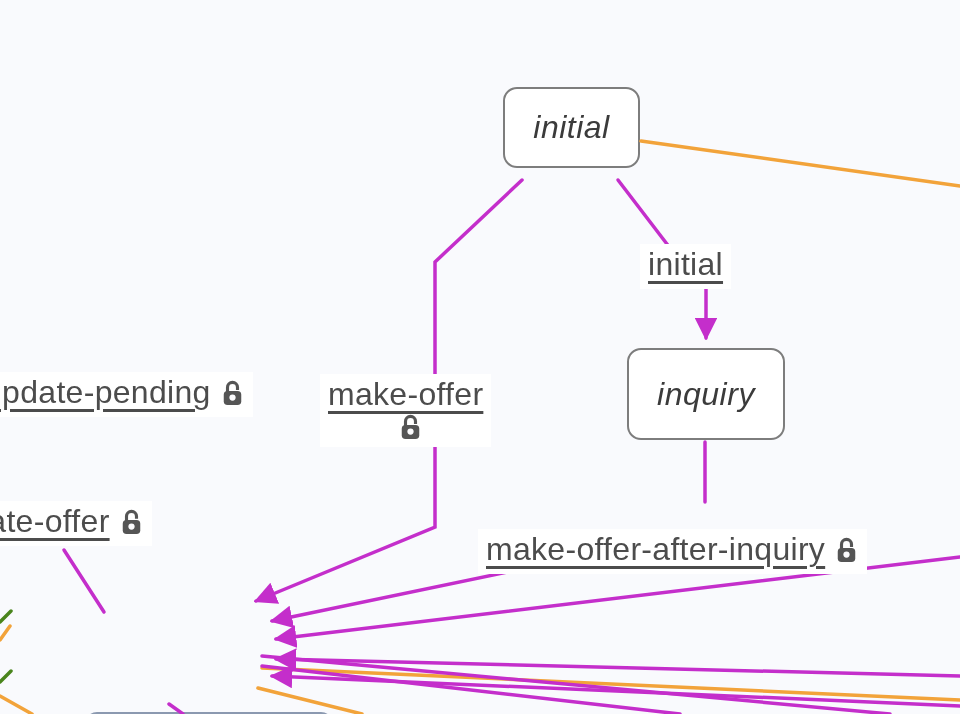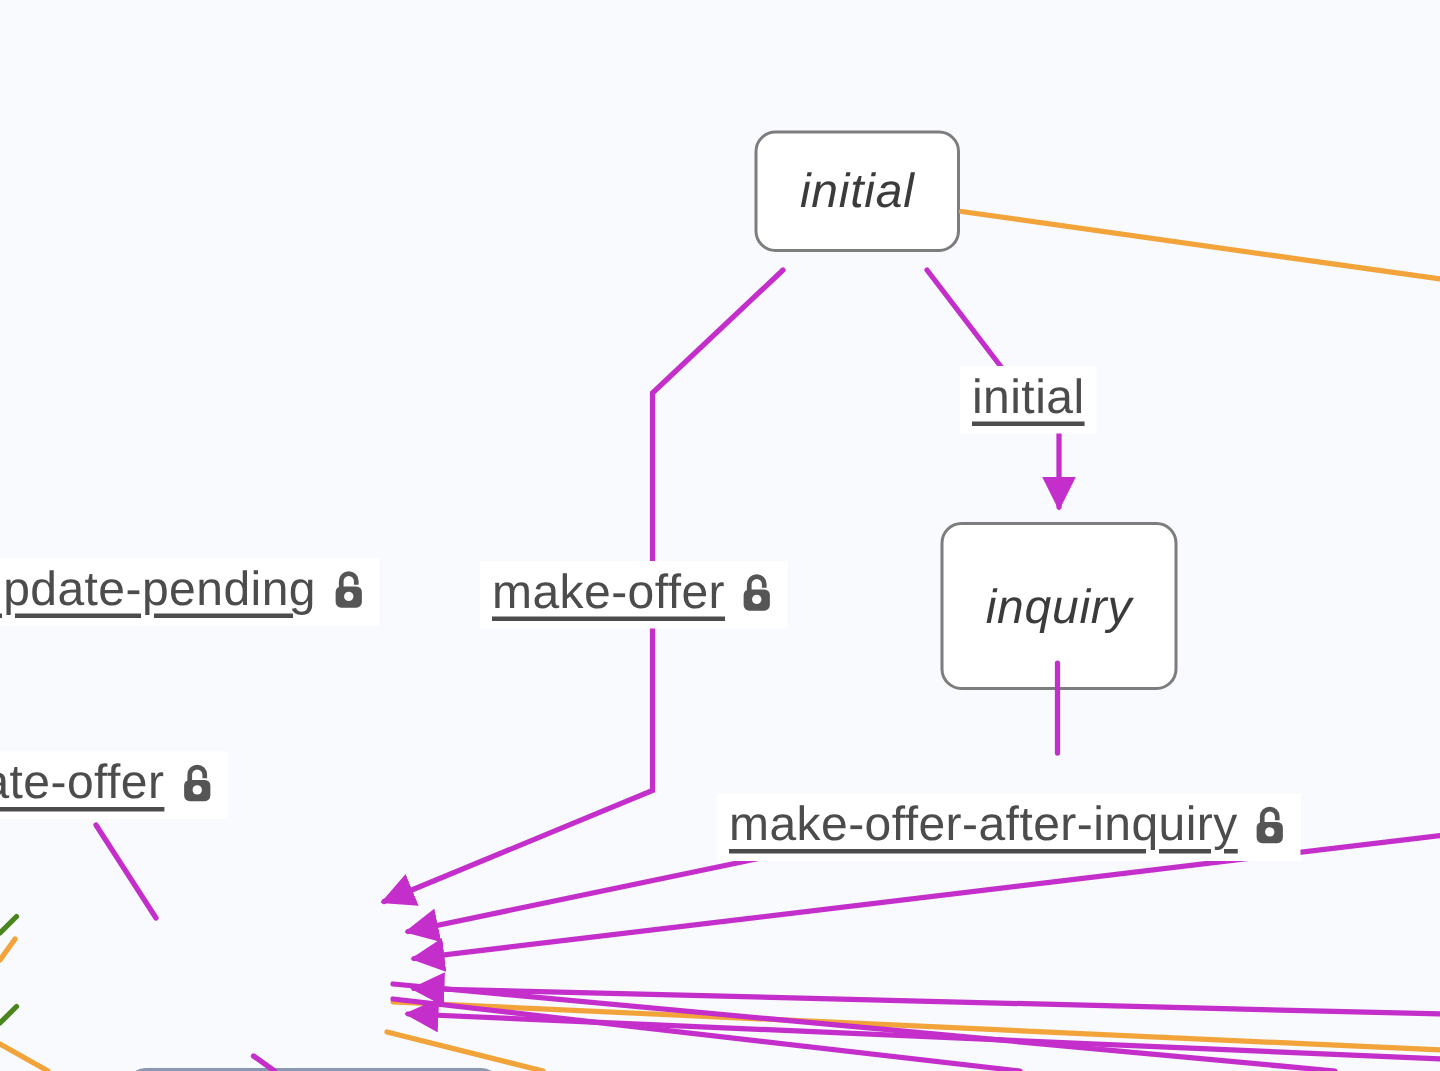--- a/index.html
+++ b/index.html
@@ -24,21 +24,21 @@
     z-index:1;
   }
   .state .state-label{
     font-style:italic;
     font-size:32px;
     color:#3b3b3b;
     letter-spacing:.5px;
     white-space:nowrap;
   }
   #state-initial{left:503px;top:87px;width:137px;height:81px;}
-  #state-inquiry{left:627px;top:348px;width:158px;height:112px;}
+  #state-inquiry{left:627px;top:348px;width:158px;height:92px;}
   #state-offer-pending{left:8px;top:611px;width:252px;height:95px;}
   #state-partial-bottom{
     left:85px;top:712px;width:248px;height:30px;
     border:3px solid #8b99b0;border-radius:12px;
     background:#fff;z-index:1;
   }
   
   #edges{position:absolute;left:0;top:0;z-index:2;pointer-events:none;}
   
   .edge-label{
@@ -53,21 +53,21 @@
     padding:2px 8px 6px 8px;
   }
   .edge-label .txt{
     text-decoration:underline;
     text-decoration-thickness:2.5px;
     text-underline-offset:6px;
   }
   .edge-label .lock{margin-left:9px;flex:0 0 auto;display:block;}
   #label-inquire{left:640px;top:244px;}
   #label-update-pending{left:-24px;top:372px;}
-  #label-make-offer{left:320px;top:374px;}
+  #label-make-offer{left:320px;top:374px;flex-direction:column;}
   #label-update-offer{left:-74px;top:501px;}
   #label-make-offer-after-inquiry{left:478px;top:501px;margin-top:28px;}
 </style>
 </head>
 <body>
 
 <div id="stage">
 
   <div class="state" id="state-initial">
     <span class="state-label">initial</span>

